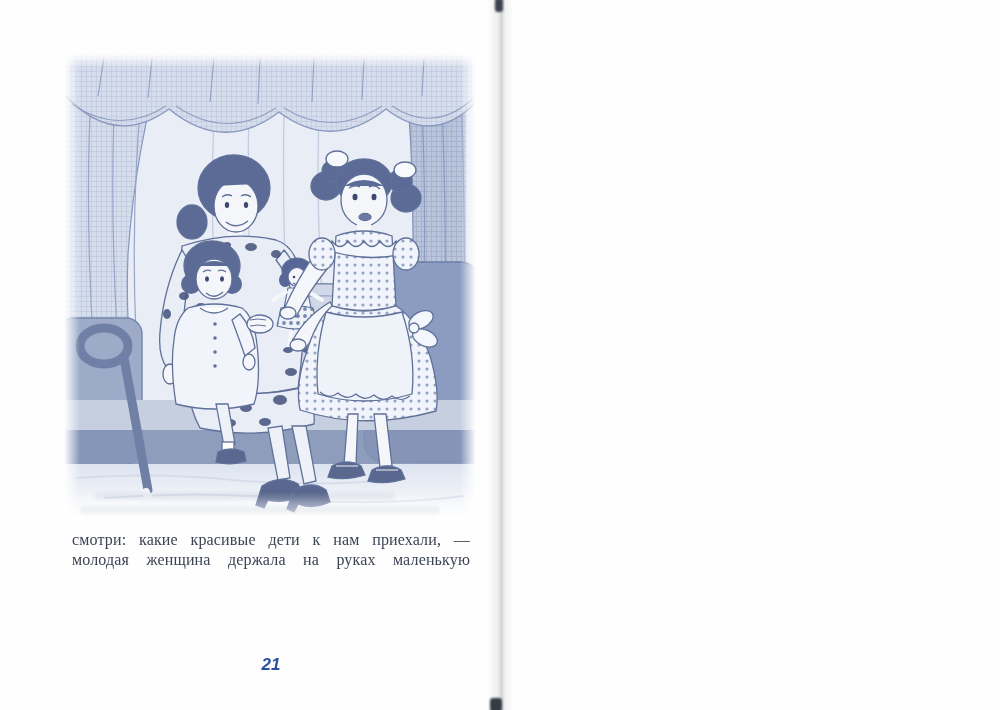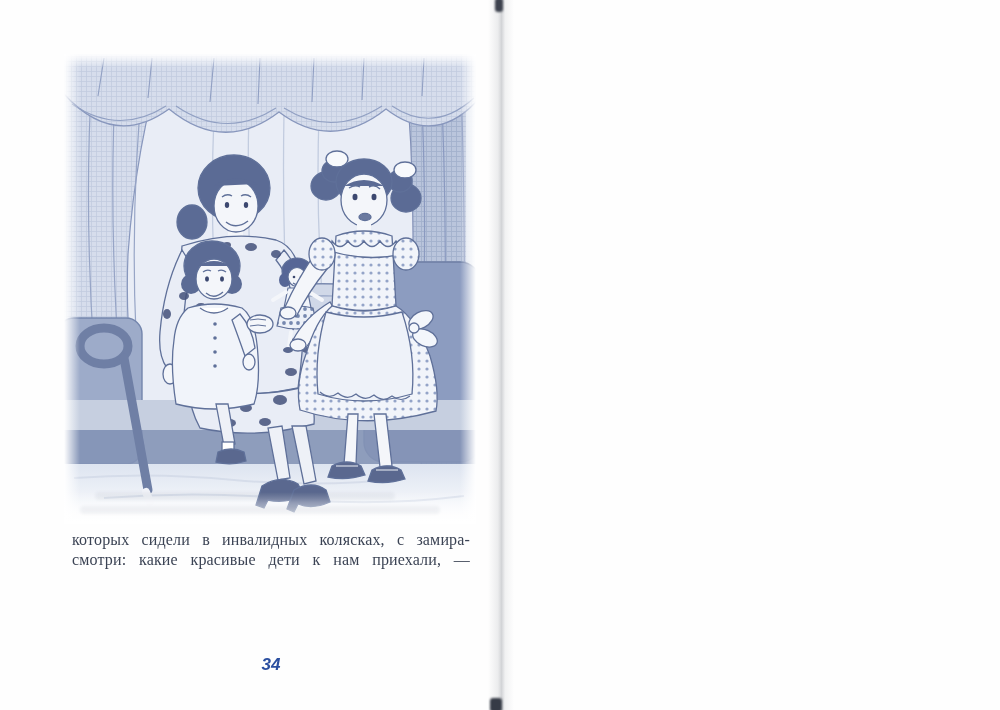--- a/index.html
+++ b/index.html
@@ -297,24 +297,24 @@
           <rect x="0" y="0" width="16" height="470" fill="url(#fadeL)"></rect>
           <rect x="396" y="0" width="16" height="470" fill="url(#fadeR)"></rect>
         </g>
       </svg>
     </figure>
 
     <div class="ghost" style="left:95px;top:492px;width:300px;height:8px;"></div>
     <div class="ghost" style="left:80px;top:506px;width:360px;height:8px;"></div>
 
     <div class="text-col left-col" id="left-text">
-        <div class="line">которых сидели в инвалидных колясках, с замира-</div>
         <div class="line">смотри: какие красивые дети к нам приехали, —</div>
+        <div class="line">молодая женщина держала на руках маленькую</div>
       </div>
-    <div class="page-num num-left">34</div>
+    <div class="page-num num-left">21</div>
   </section>
 
   <section class="page right">
     
     
   </section>
 
   <div class="gutter"></div>
   <div class="gutter-cap-top"></div>
   <div class="gutter-cap-bottom"></div>

